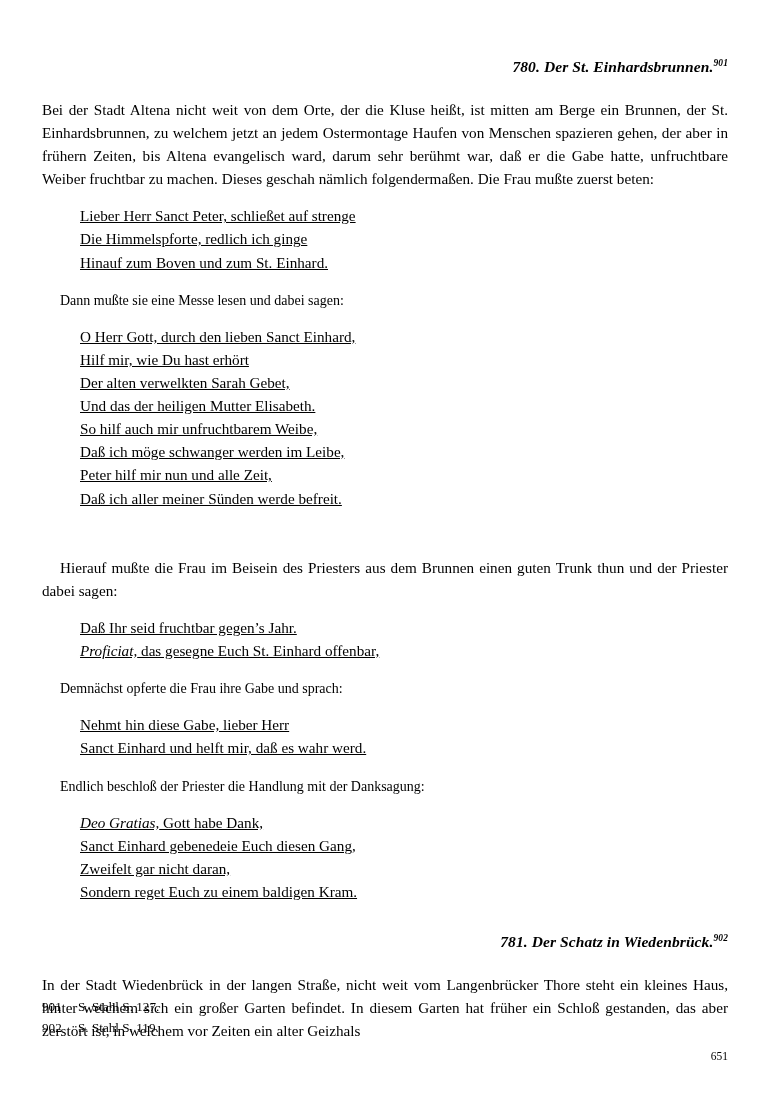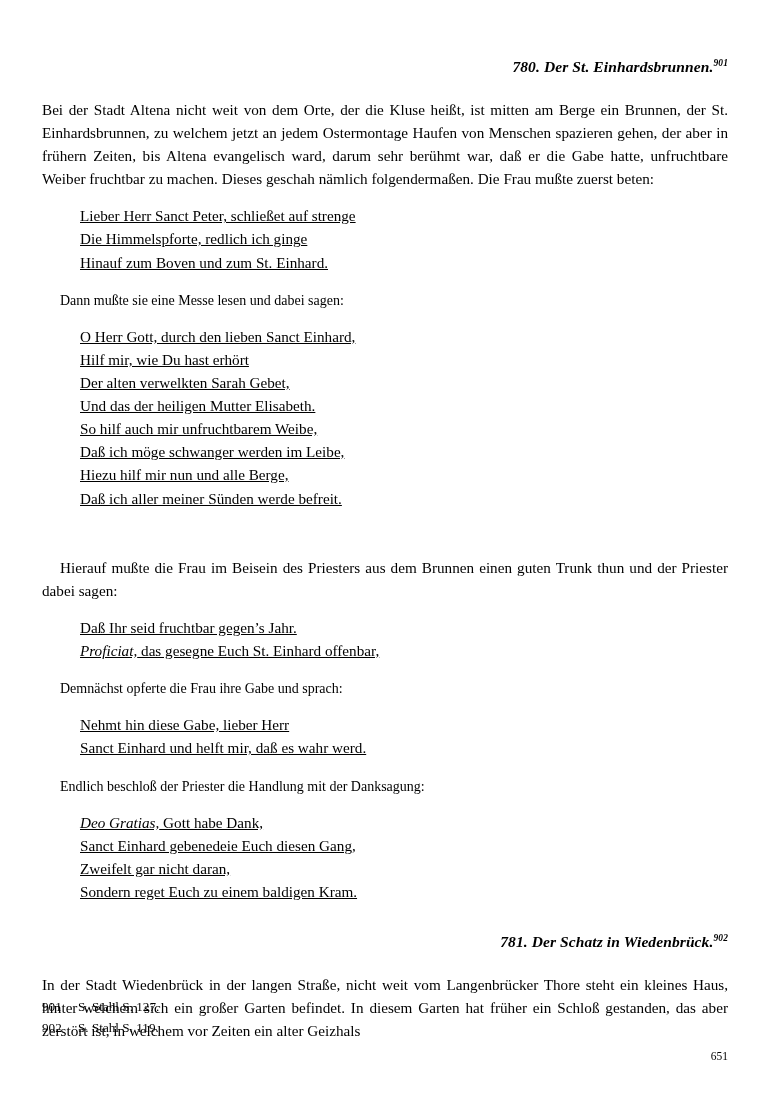--- a/index.html
+++ b/index.html
@@ -113,21 +113,21 @@
 
     <p class="speech-intro">Dann mußte sie eine Messe lesen und dabei sagen:</p>
 
     <div class="verse">
       <div class="line">O Herr Gott, durch den lieben Sanct Einhard,</div>
       <div class="line">Hilf mir, wie Du hast erhört</div>
       <div class="line">Der alten verwelkten Sarah Gebet,</div>
       <div class="line">Und das der heiligen Mutter Elisabeth.</div>
       <div class="line">So hilf auch mir unfruchtbarem Weibe,</div>
       <div class="line">Daß ich möge schwanger werden im Leibe,</div>
-      <div class="line">Hiezu hilf mir nun und alle Berge,</div>
+      <div class="line">Peter hilf mir nun und alle Zeit,</div>
       <div class="line">Daß ich aller meiner Sünden werde befreit.</div>
     </div>
 
     <p class="para indent">Hierauf mußte die Frau im Beisein des Priesters aus dem Brunnen einen guten Trunk thun und der Priester dabei sagen:</p>
 
     <div class="verse">
       <div class="line">Daß Ihr seid fruchtbar gegen’s Jahr.</div>
       <div class="line"><em>Proficiat,</em><span> das gesegne Euch St. Einhard offenbar,</span></div>
     </div>
 

